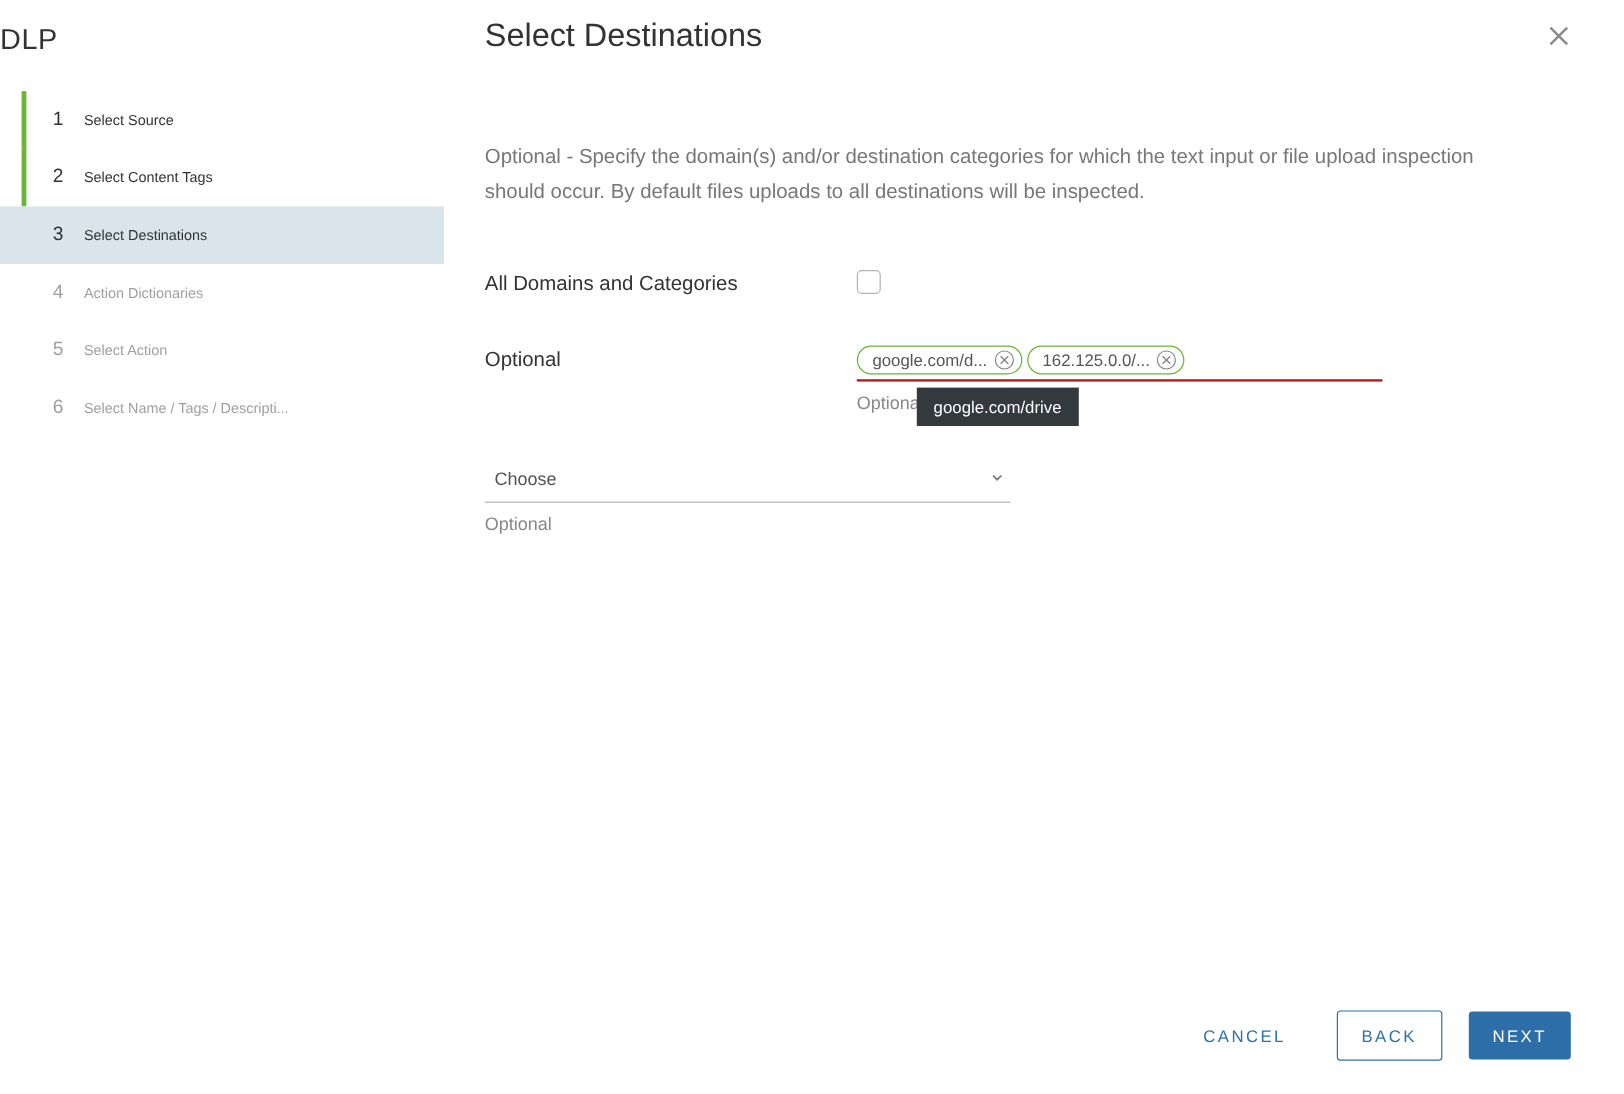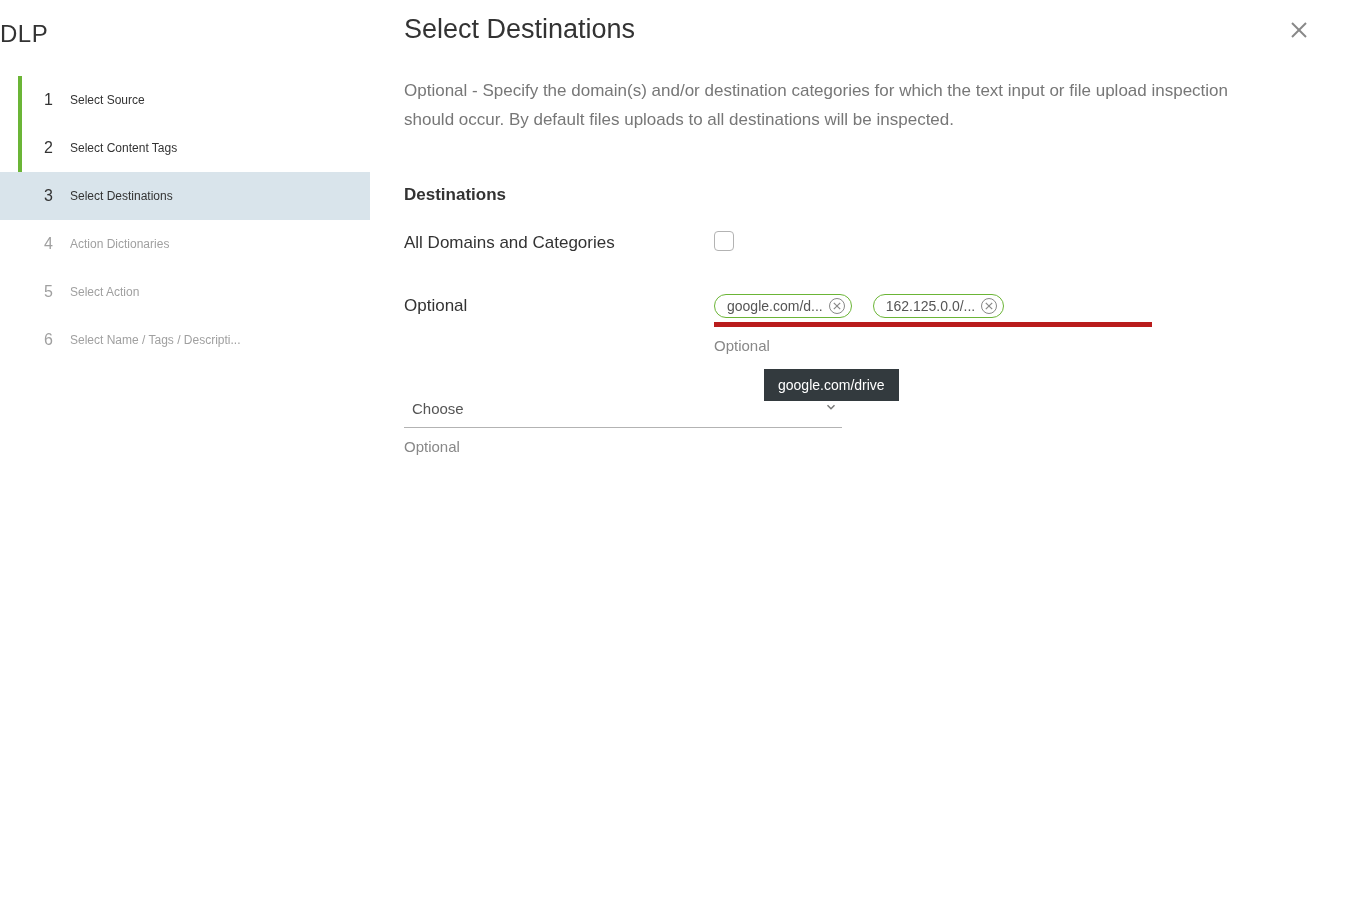--- a/index.html
+++ b/index.html
@@ -99,20 +99,21 @@
       font-weight: 400;
       color: #333;
       margin-bottom: 32px;
     }
     .page-description {
       font-size: 17px;
       color: #777;
       line-height: 1.7;
       margin-bottom: 50px;
       max-width: 870px;
+      margin-top: 40px;
     }
     .section-title {
       font-size: 17px;
       font-weight: 600;
       color: #333;
       margin-bottom: 26px;
     }
     .form-row {
       display: flex;
       align-items: flex-start;
@@ -133,25 +134,25 @@
     .checkbox {
       width: 20px;
       height: 20px;
       border: 1px solid #b3b3b3;
       border-radius: 4px;
       background: #fff;
       cursor: pointer;
       display: inline-block;
     }
     .chip-input {
-      border-bottom: 5px solid #b91c1c;
+      border-bottom: 2px solid #b91c1c;
       padding-bottom: 4px;
       display: flex;
       flex-wrap: wrap;
-      gap: 21px;
+      gap: 4px;
       min-height: 30px;
       align-items: flex-start;
     }
     .chip {
       display: inline-flex;
       align-items: center;
       border: 1px solid #6bb536;
       border-radius: 14px;
       padding: 3px 6px 3px 12px;
       background: #fff;
@@ -190,21 +191,20 @@
     .tooltip {
       position: absolute;
       left: 50px;
       top: 35px;
       background: #333a3e;
       color: #fff;
       padding: 8px 14px;
       font-size: 14px;
       white-space: nowrap;
       z-index: 10;
-      margin-top: 40px;
     }
     .select-control {
       border-bottom: 1px solid #b3b3b3;
       padding: 6px 4px 10px 8px;
       display: flex;
       justify-content: space-between;
       align-items: center;
       cursor: pointer;
     }
     .select-placeholder {
@@ -287,21 +287,20 @@
     <div class="close-btn">
       <svg viewBox="0 0 24 24" fill="none" stroke="currentColor" stroke-width="2">
         <line x1="5" y1="5" x2="19" y2="19"></line>
         <line x1="19" y1="5" x2="5" y2="19"></line>
       </svg>
     </div>
 
     <h1 class="page-title">Select Destinations</h1>
     <p class="page-description">Optional - Specify the domain(s) and/or destination categories for which the text input or file upload inspection should occur. By default files uploads to all destinations will be inspected.</p>
 
-    <div class="section-title">Destinations</div>
 
     <div class="form-row">
       <div class="form-label">All Domains and Categories</div>
       <div class="form-control">
         <span class="checkbox"></span>
       </div>
     </div>
 
     <div class="form-row">
       <div class="form-label">Optional</div>
@@ -338,14 +337,19 @@
           <span class="select-chevron">
             <svg viewBox="0 0 24 24" fill="none" stroke="currentColor" stroke-width="2.5">
                 <polyline points="6 9 12 15 18 9"></polyline>
               </svg>
           </span>
         </div>
         <div class="helper-text">Optional</div>
       </div>
     </div>
 
+    <div class="footer">
+      <button class="btn btn-cancel">CANCEL</button>
+      <button class="btn btn-back">BACK</button>
+      <button class="btn btn-next">NEXT</button>
+    </div>
   </main>
 </div>
 
 </body></html>

